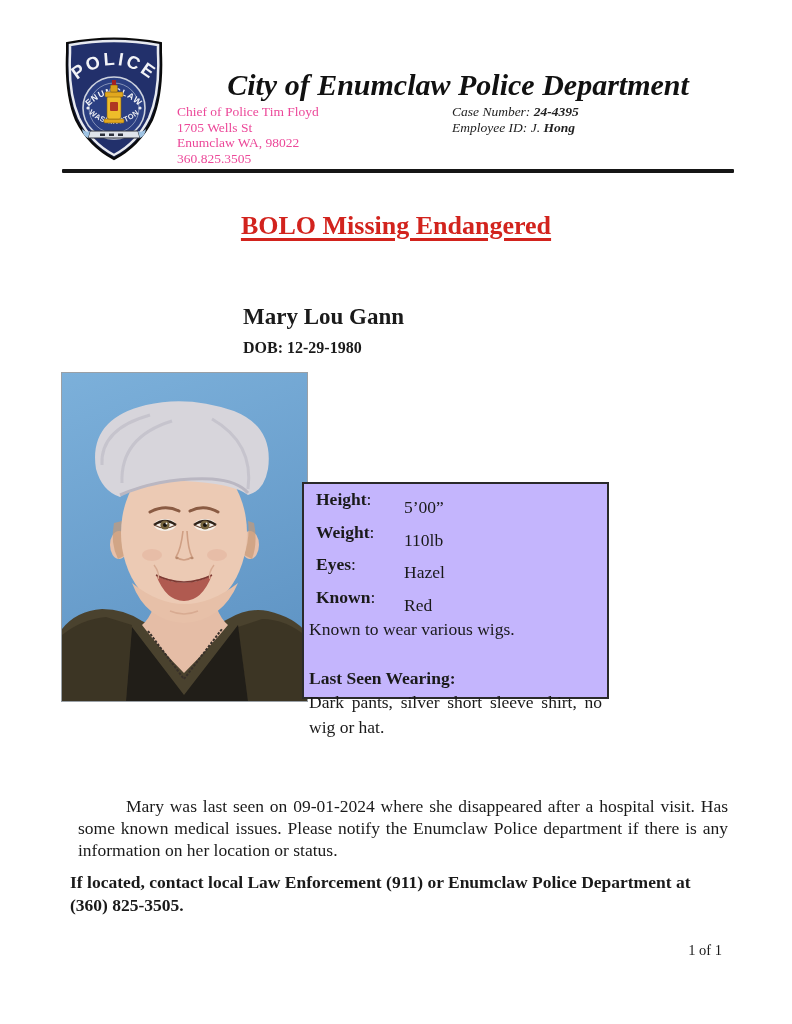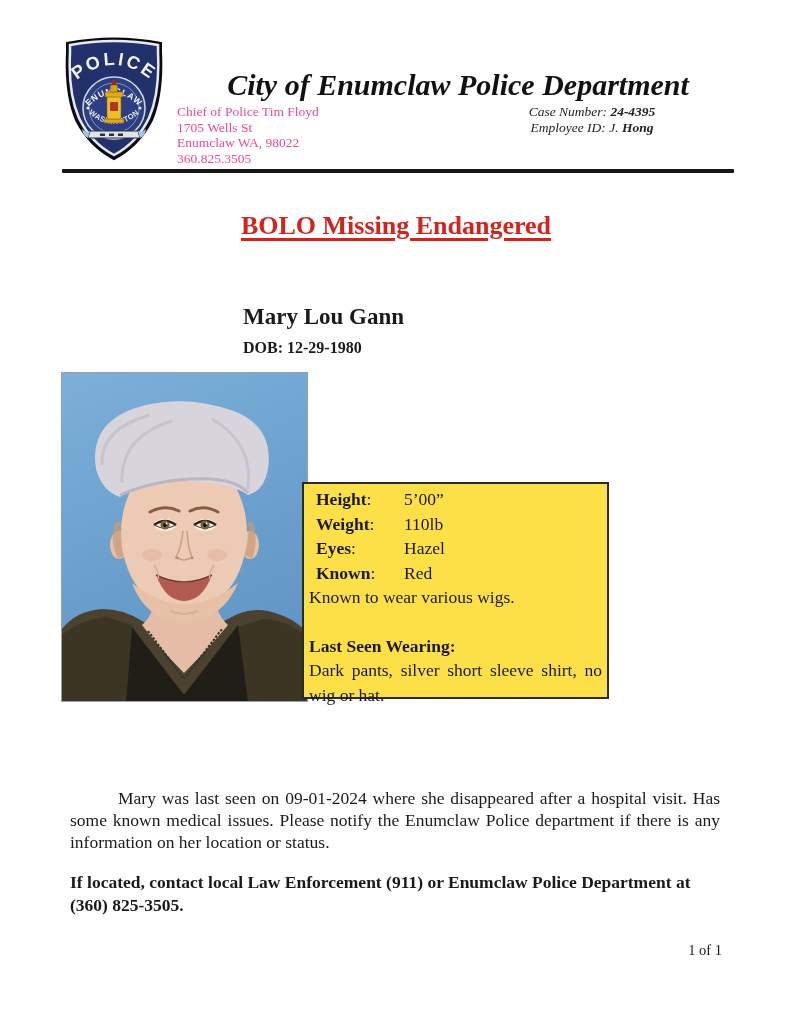--- a/index.html
+++ b/index.html
@@ -19,21 +19,21 @@
     text-align:center;white-space:nowrap;
     text-decoration-thickness:3px;text-underline-offset:5px;
     color:#111;
   }
   .contact-block{
     position:absolute;left:177px;top:104px;
     font-size:13.5px;line-height:15.5px;color:#ec4899;
   }
   .case-block{
     position:absolute;right:60px;top:104px;width:280px;
-    font-size:13.5px;font-style:italic;line-height:15.5px;text-align:center;color:#222;
+    font-size:13.5px;font-style:italic;line-height:15.5px;text-align:left;color:#222;
   }
   .case-block .val{font-weight:bold;}
   .header-rule{
     position:absolute;left:62px;top:169px;width:672px;height:4px;
     background:#161616;border-radius:1px;
   }
   
   .alert-title{
     position:absolute;left:0;top:211px;width:792px;
     text-align:center;font-size:26px;font-weight:bold;
@@ -45,37 +45,37 @@
   .subject-dob{font-size:16px;font-weight:bold;}
   
   .photo{
     position:absolute;left:62px;top:373px;width:245px;height:328px;
     outline:1px solid #9aa0a6;
   }
   .photo svg{display:block;width:100%;height:100%;}
   
   .details-box{
     position:absolute;left:302px;top:482px;width:293px;height:202px;
-    background:#fde047;border:2px solid #2a2a2a;
+    background:#c4b5fd;border:2px solid #2a2a2a;
     padding:3px 5px 8px 5px;
     font-size:17.5px;line-height:24.5px;z-index:5;
   }
   .detail-row{display:flex;}
   .detail-label{font-weight:bold;width:95px;padding-left:7px;box-sizing:border-box;}
   .detail-label i{font-weight:normal;font-style:normal;}
-  .detail-value{font-weight:normal;}
+  .detail-value{font-weight:normal;margin-top:8px;}
   .detail-note{}
   .spacer-line{height:24px;}
   .last-seen-label{font-weight:bold;}
   .last-seen-text{text-align:justify;}
   
   .body-paragraph{
     position:absolute;left:70px;top:787px;width:650px;
     font-size:17.5px;line-height:22px;text-align:justify;
-    text-indent:48px;margin:0;
+    text-indent:48px;margin:8px;
   }
   .contact-instructions{
     position:absolute;left:70px;top:871px;width:652px;
     font-size:17.5px;line-height:23px;font-weight:bold;margin:0;
   }
   .page-number{
     position:absolute;right:70px;top:942px;font-size:14.5px;
   }
 </style>
 </head>

